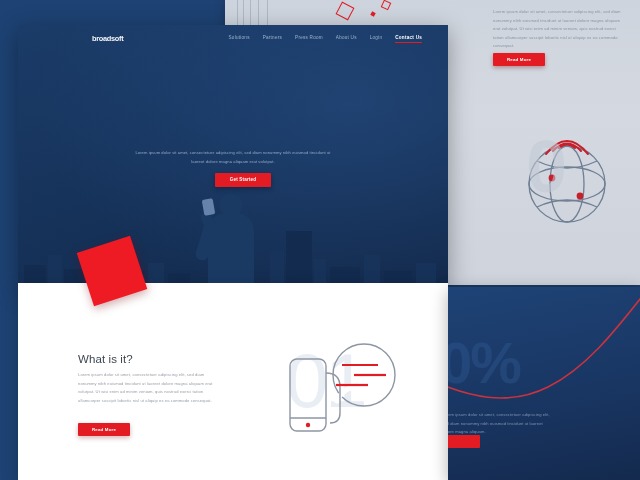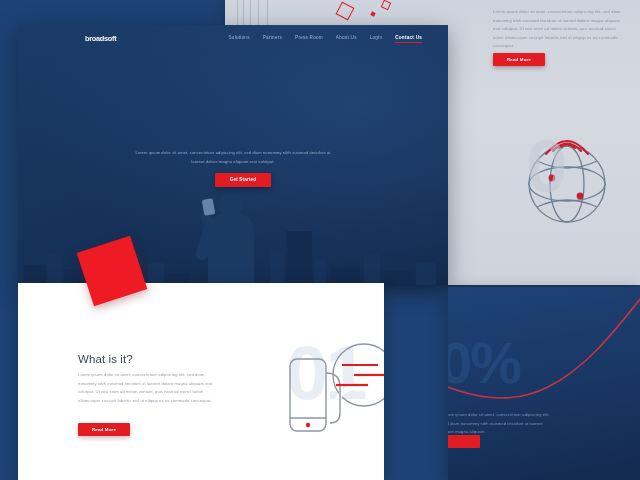--- a/index.html
+++ b/index.html
@@ -61,21 +61,21 @@
   .city .b{position:absolute;bottom:0;background:#17345c;opacity:.85;}
   .city .b.dark{background:#122a4d;}
   .figure{position:absolute;left:182px;bottom:0;width:64px;height:92px;}
   .fig-head{position:absolute;left:20px;top:0;width:22px;height:24px;border-radius:48% 48% 44% 44%;background:#1a3a64;}
   .fig-body{position:absolute;left:8px;top:20px;width:46px;height:72px;border-radius:18px 18px 0 0;background:#1a3a64;}
   .fig-arm{position:absolute;left:0px;top:26px;width:13px;height:42px;background:#1a3a64;transform:rotate(17deg);border-radius:7px;}
   .fig-arm2{position:absolute;left:4px;top:18px;width:11px;height:26px;background:#1a3a64;transform:rotate(-26deg);border-radius:6px;}
   .fig-phone{position:absolute;left:3px;top:6px;width:11px;height:16px;border-radius:2px;background:#6f8cb4;opacity:.9;transform:rotate(-10deg);}
 
   
-  .navbar{position:absolute;left:5px;right:0;top:0;height:30px;}
+  .navbar{position:absolute;left:12px;right:0;top:0;height:30px;}
   .logo{
     position:absolute;left:62px;top:9px;color:#ffffff;
     font-size:7.4px;font-weight:bold;letter-spacing:-.3px;opacity:.95;
   }
   .nav-items{position:absolute;right:26px;top:10px;display:flex;align-items:center;gap:13px;}
   .nav-item{font-size:4.6px;color:#9fb3cd;letter-spacing:.25px;white-space:nowrap;}
   .nav-item.active{color:#ffffff;font-weight:bold;position:relative;}
   .nav-item.active:after{
     content:"";position:absolute;left:0;right:0;bottom:-3px;height:1px;background:#e31c24;
   }
@@ -102,42 +102,42 @@
   
   .red-square{
     position:absolute;left:84px;top:243px;width:56px;height:56px;
     background:#ef1b24;transform:rotate(-18deg);
     box-shadow:0 3px 10px rgba(120,10,15,.35);
     z-index:6;
   }
 
   
   .panel-white{
-    position:absolute;left:18px;top:283px;width:366px;height:197px;
+    position:absolute;left:18px;top:283px;width:430px;height:197px;
     background:#ffffff;box-shadow:0 4px 16px rgba(0,0,0,.2);overflow:hidden;
   }
   .wi-title{
     position:absolute;left:60px;top:60px;color:#3d4752;
     font-size:11.5px;font-weight:normal;letter-spacing:.1px;
   }
   .wi-text{
     position:absolute;left:60px;top:84px;width:138px;
     font-size:4.1px;line-height:8.5px;color:#97a0ab;letter-spacing:.1px;
   }
   .btn-readmore-white{
     position:absolute;left:60px;top:140px;width:52px;height:13px;
     background:#e31c24;border-radius:1px;box-shadow:0 2px 5px rgba(120,10,15,.3);
   }
   .btn-readmore-white span{
     display:block;text-align:center;line-height:13px;color:#fff;
     font-size:4.4px;font-weight:bold;letter-spacing:.2px;
   }
   .ghost-01{
-    position:absolute;left:268px;top:52px;font-size:76px;line-height:76px;
-    color:#e9eef5;font-weight:bold;letter-spacing:-3px;
+    position:absolute;left:268px;top:60px;font-size:76px;line-height:76px;
+    color:#e9eef5;font-weight:normal;letter-spacing:-3px;
   }
   .phone-ill{position:absolute;left:262px;top:50px;width:140px;height:120px;}
 
   
   .panel-growth{
     position:absolute;left:448px;top:287px;width:192px;height:193px;
     background:linear-gradient(170deg,#1e4376 0%,#193663 55%,#142a4e 100%);
     box-shadow:0 4px 16px rgba(0,0,0,.3);overflow:hidden;
   }
   .gr-title{

